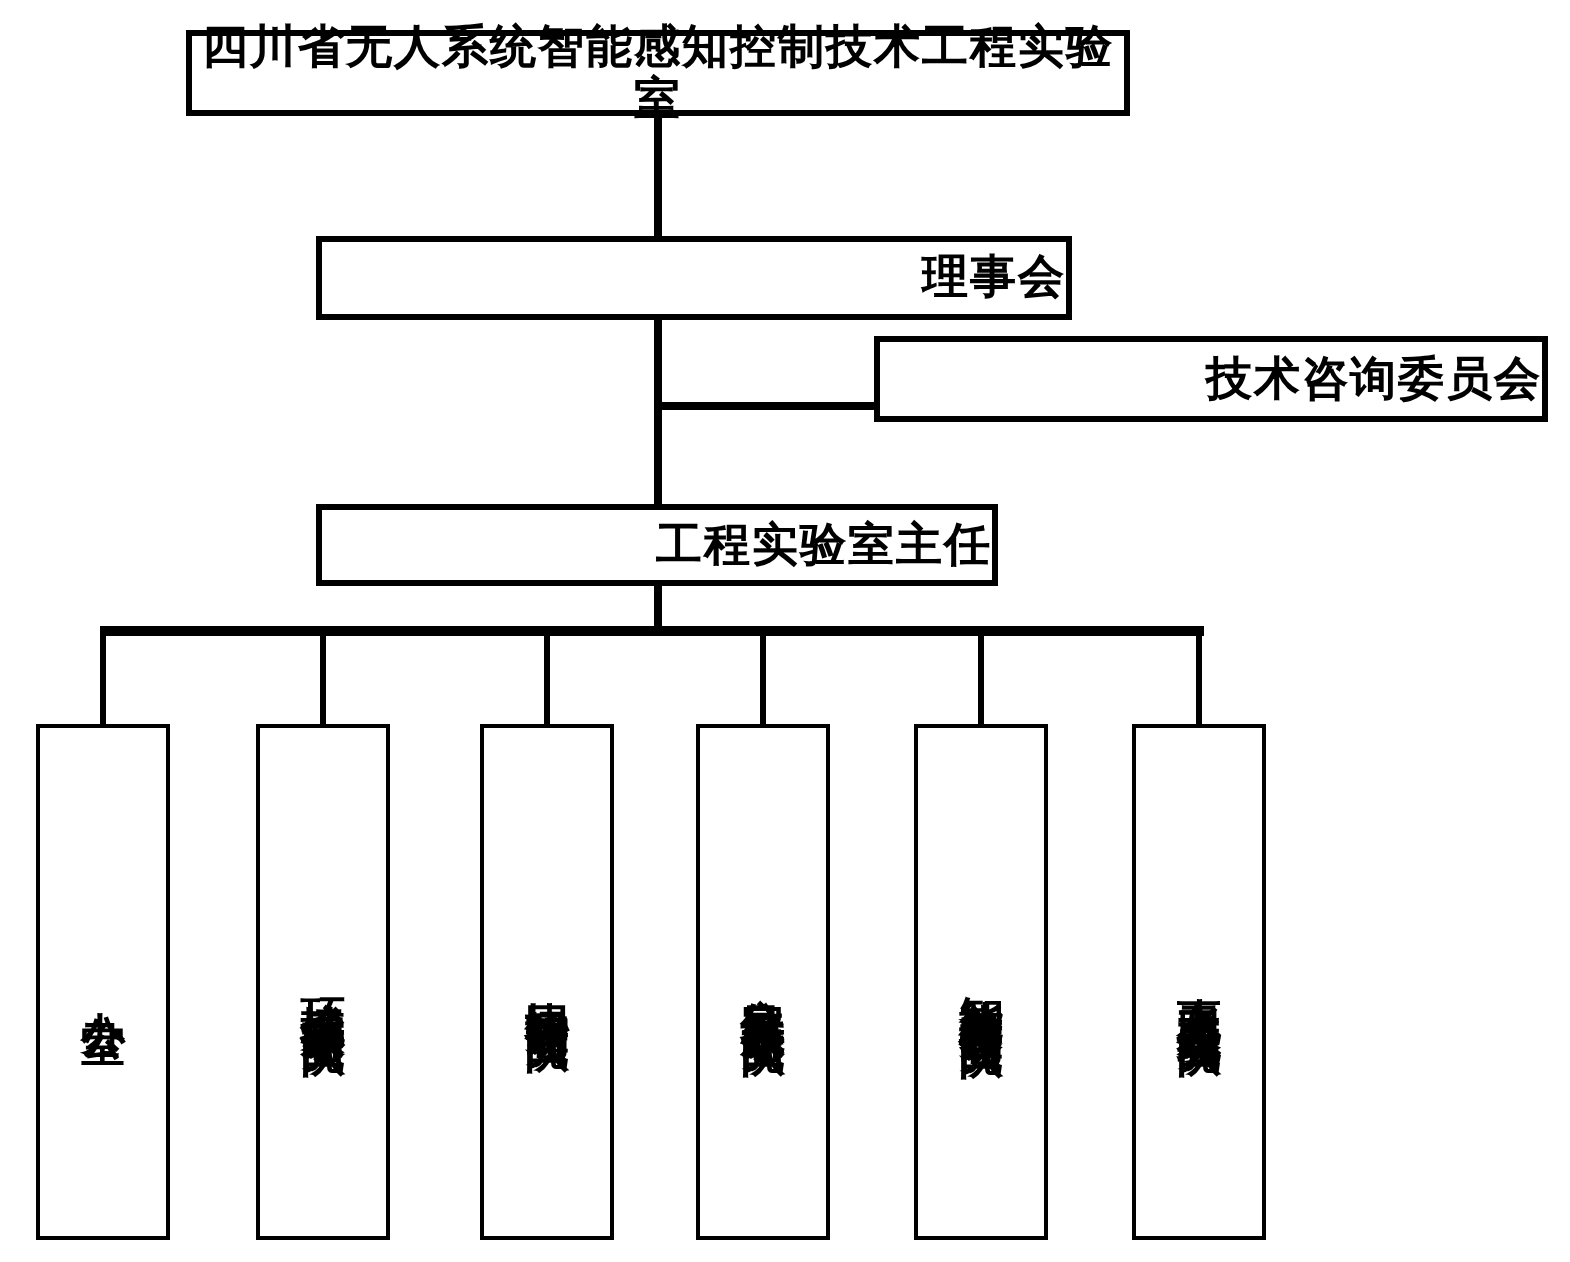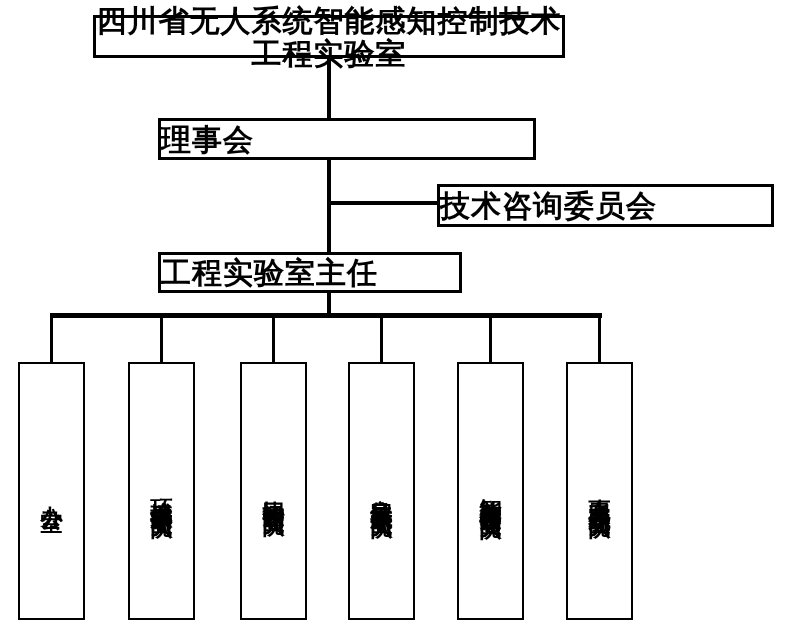--- a/index.html
+++ b/index.html
@@ -15,34 +15,34 @@
     overflow: hidden;
   }
 
   
   .obox {
     position: absolute;
     background: #ffffff;
     border: 3px solid #000000;
     display: flex;
     align-items: center;
-    justify-content: flex-start;
+    justify-content: flex-end;
     text-align: center;
-    font-size: 30px;
+    font-size: 23px;
     font-weight: bold;
     color: #000000;
     letter-spacing: 1px;
     line-height: 1.1;
     z-index: 2;
   }
 
   .box-title    { left: 93px;  top: 15px;  width: 472px; height: 43px; }
   .box-board    { left: 158px; top: 118px; width: 378px; height: 42px; }
-  .box-advisory { left: 437px; top: 184px; width: 337px; height: 43px; }
-  .box-director { left: 158px; top: 252px; width: 304px; height: 41px; }
+  .box-advisory { left: 437px; top: 168px; width: 337px; height: 43px; }
+  .box-director { left: 158px; top: 252px; width: 341px; height: 41px; }
 
   
   .dept {
     position: absolute;
     top: 362px;
     height: 258px;
     width: 67px;
     background: #ffffff;
     border: 2px solid #000000;
     display: flex;

